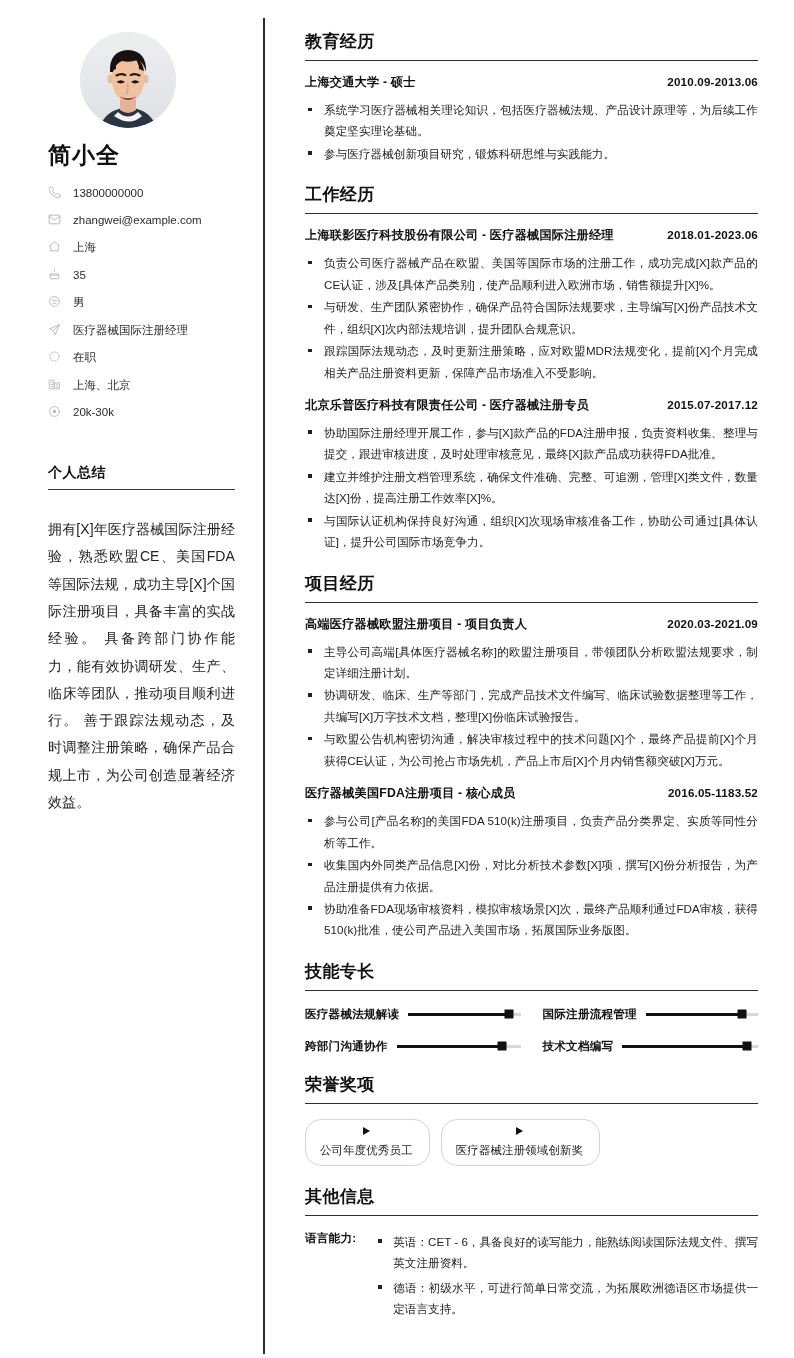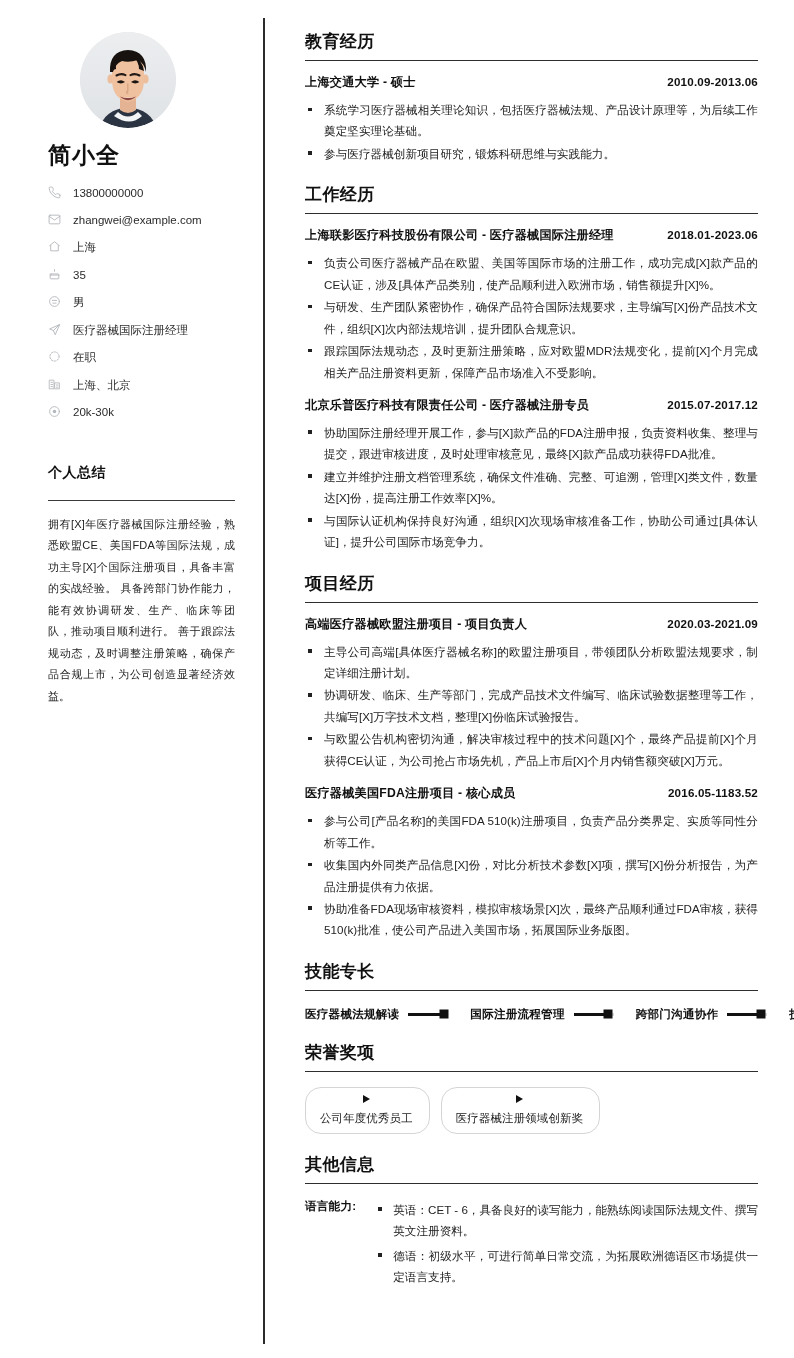--- a/index.html
+++ b/index.html
@@ -83,27 +83,27 @@
     color: #b4b7bb;
   }
   .contact-icon svg { display: block; }
   .contact-text { white-space: nowrap; }
 
   .side-section { margin-top: 44px; }
   .side-heading {
     font-size: 14px;
     font-weight: bold;
     color: #111;
-    padding-bottom: 18px;
+    padding-bottom: 7px;
     border-bottom: 1.3px solid #3a3a3a;
-    margin-bottom: 13px;
+    margin-bottom: 26px;
     letter-spacing: 0.5px;
   }
   .summary-text {
-    font-size: 11px;
+    font-size: 14px;
     line-height: 1.95;
     color: #222;
     text-align: justify;
     letter-spacing: 0.1px;
   }
 
   
   .main {
     flex: 1 1 auto;
     padding: 30px 36px 26px 40px;
@@ -159,21 +159,21 @@
     left: 3px;
     top: 8.5px;
     width: 3.6px;
     height: 3.6px;
     background: #222;
   }
 
   
   .skills-grid {
     display: grid;
-    grid-template-columns: 1fr 1fr 1fr 1fr;
+    grid-template-columns: 1fr 1fr;
     column-gap: 22px;
     row-gap: 17px;
     padding-top: 3px;
   }
   .skill {
     display: flex;
     align-items: center;
     gap: 9px;
   }
   .skill-label {

